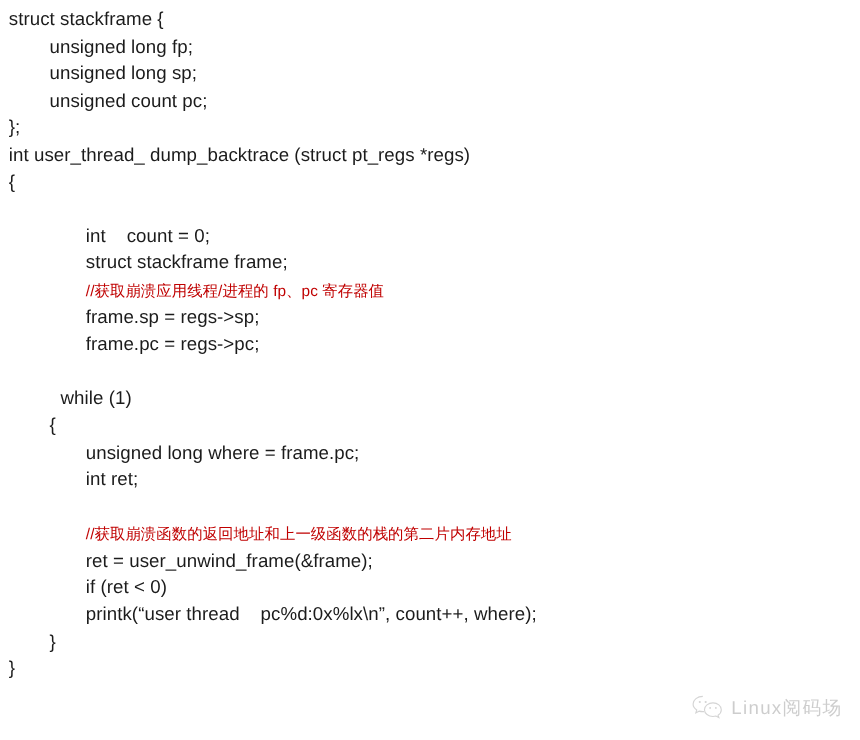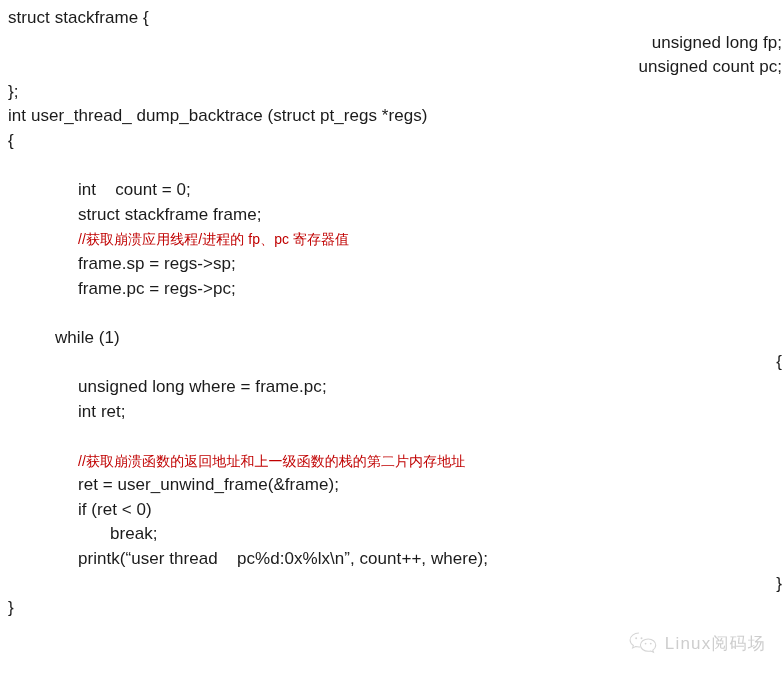--- a/index.html
+++ b/index.html
@@ -43,21 +43,21 @@
     color: #c00000;
     font-size: 14px;
   }
 
   .code-line.blank {
     color: transparent;
   }
 
   
   .ind-0 { padding-left: 8px; }
-  .ind-1 { padding-left: 45px; text-align: right; }
+  .ind-1 { padding-left: 45px; }
   .ind-2 { padding-left: 55px; }
   .ind-3 { padding-left: 78px; }
   .ind-4 { padding-left: 110px; }
 
   
   #watermark {
     position: absolute;
     right: 16px;
     bottom: 18px;
     display: flex;
@@ -79,40 +79,40 @@
     color: #8a8a8a;
     white-space: nowrap;
   }
 </style>
 </head>
 <body>
 
 <div id="code-listing">
     <span class="code-line ind-0">struct stackframe {</span>
     <span class="code-line ind-1">unsigned long fp;</span>
+    <span class="code-line ind-1">unsigned long sp;</span>
     <span class="code-line ind-1">unsigned count pc;</span>
     <span class="code-line ind-0">};</span>
     <span class="code-line ind-0">int user_thread_ dump_backtrace (struct pt_regs *regs)</span>
     <span class="code-line ind-0">{</span>
     <span class="code-line ind-0 blank"> </span>
     <span class="code-line ind-3">int    count = 0;</span>
     <span class="code-line ind-3">struct stackframe frame;</span>
     <span class="code-line ind-3 comment">//获取崩溃应用线程/进程的 fp、pc 寄存器值</span>
     <span class="code-line ind-3">frame.sp = regs-&gt;sp;</span>
     <span class="code-line ind-3">frame.pc = regs-&gt;pc;</span>
     <span class="code-line ind-0 blank"> </span>
     <span class="code-line ind-2">while (1)</span>
     <span class="code-line ind-1">{</span>
     <span class="code-line ind-3">unsigned long where = frame.pc;</span>
     <span class="code-line ind-3">int ret;</span>
     <span class="code-line ind-0 blank"> </span>
     <span class="code-line ind-3 comment">//获取崩溃函数的返回地址和上一级函数的栈的第二片内存地址</span>
     <span class="code-line ind-3">ret = user_unwind_frame(&amp;frame);</span>
     <span class="code-line ind-3">if (ret &lt; 0)</span>
-    <span class="code-line ind-4">break;</span>
     <span class="code-line ind-3">printk(“user thread    pc%d:0x%lx\n”, count++, where);</span>
     <span class="code-line ind-1">}</span>
     <span class="code-line ind-0">}</span>
   </div>
 
 <div id="watermark">
   <svg class="wm-icon" viewBox="0 0 32 26" aria-hidden="true">
     <g fill="none" stroke="#9a9a9a" stroke-width="1.1">
       <path d="M11.6 2.2C6.3 2.2 2 5.6 2 9.8c0 2.4 1.4 4.5 3.6 5.9l-0.9 2.8 3.2-1.7c1.1 0.3 2.3 0.5 3.7 0.5 0.4 0 0.8 0 1.2-0.05"></path>
       <path d="M21.6 8.6c-4.6 0-8.4 3-8.4 6.7s3.8 6.7 8.4 6.7c1 0 2-0.15 2.9-0.4l2.9 1.5-0.8-2.4c1.9-1.2 3.2-3.1 3.2-5.4 0-3.7-3.7-6.7-8.2-6.7z"></path>

